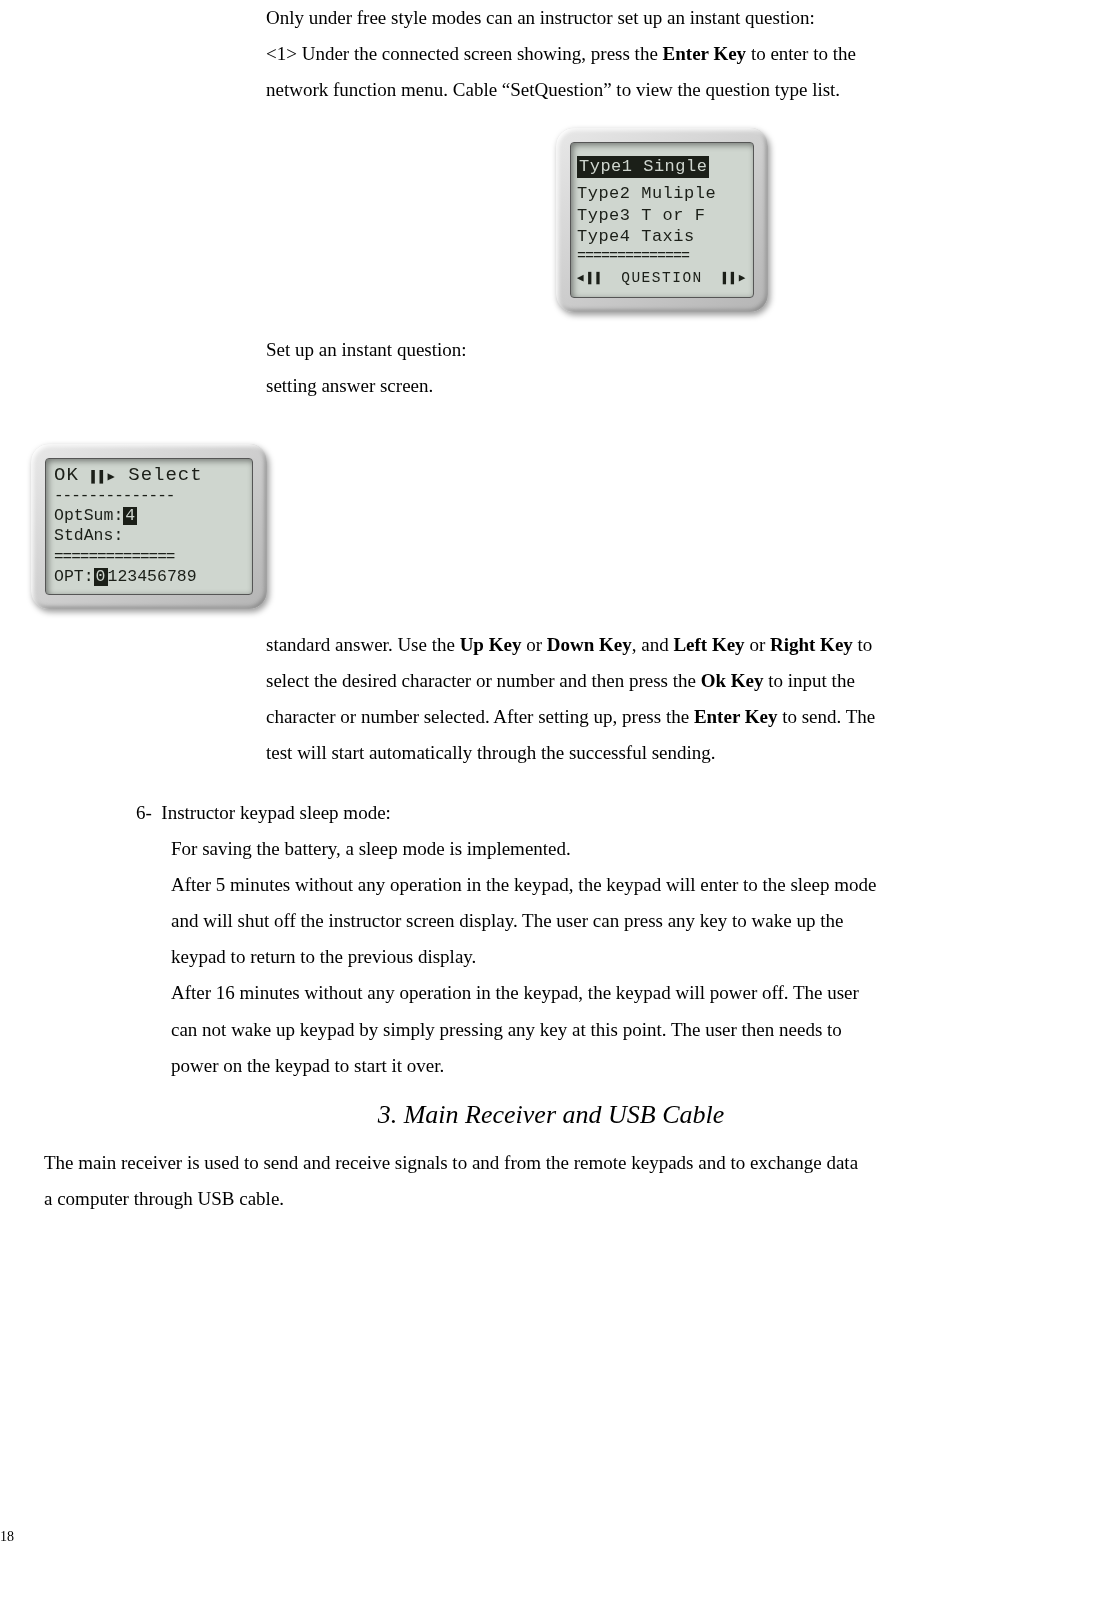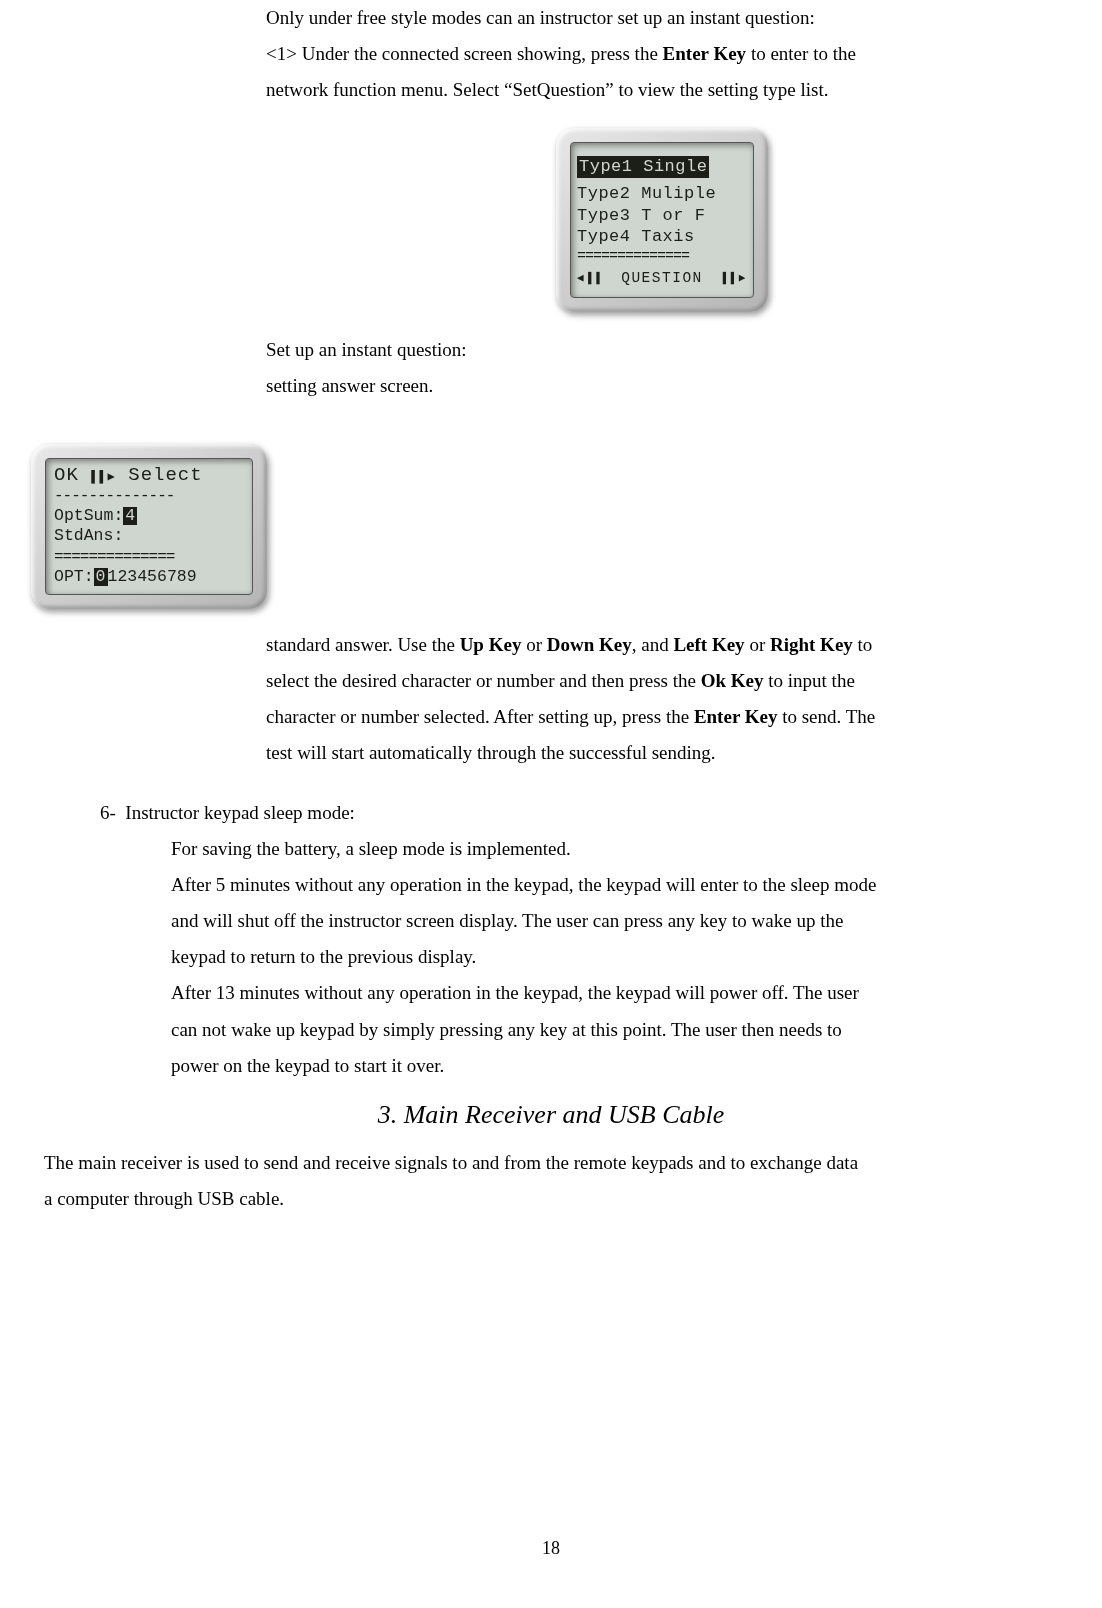--- a/index.html
+++ b/index.html
@@ -33,25 +33,24 @@
     text-align: center;
     margin-top: 6px;
     margin-bottom: 6px;
   }
   .full-width-para {
     margin-left: 8px;
     margin-right: 10px;
   }
   .page-number {
     position: absolute;
-    bottom: 10px;
+    bottom: 24px;
     left: 0;
     right: 0;
-    text-align: center;
-    font-size: 18px;
+    font-size: 14px;
   }
 
   
   .device1-wrap {
     margin-left: 520px;
     margin-top: 20px;
     margin-bottom: 20px;
   }
   .device-shell {
     display: inline-block;
@@ -139,34 +138,34 @@
     white-space: pre;
   }
   .box-digit {
     display: inline-block;
     background: #1b1f18;
     color: #cfd6cf;
     padding: 0 2px;
     line-height: 1.1;
   }
   .num-item {
-    margin-left: 64px;
+    margin-left: 100px;
   }
 </style>
 </head>
 <body>
 
 <div class="page">
 
   <div class="indent-block">
     <div>Only under free style modes can an instructor set up an instant question:</div>
     <div>
       <span>&lt;1&gt; Under the connected screen showing, press the </span><span class="bold">Enter Key</span><span> to enter to the</span>
     </div>
-    <div>network function menu. Select “SetQuestion” to view the setting type list.</div>
+    <div>network function menu. Cable “SetQuestion” to view the question type list.</div>
   </div>
 
   <div class="device1-wrap">
     <div class="device-shell">
       <div class="device-screen">
         <div><span class="lcd-line inverse">Type1 Single</span></div>
         <div class="lcd-line">Type2 Muliple</div>
         <div class="lcd-line">Type3 T or F</div>
         <div class="lcd-line">Type4 Taxis</div>
         <div class="lcd-sep">==============</div>
@@ -217,21 +216,21 @@
   <div style="height:24px;"></div>
 
   <div class="num-item">
     <span>6-</span>&nbsp;&nbsp;<span>Instructor keypad sleep mode:</span>
   </div>
   <div class="indent-block2">
     <div>For saving the battery, a sleep mode is implemented.</div>
     <div>After 5 minutes without any operation in the keypad, the keypad will enter to the sleep mode</div>
     <div>and will shut off the instructor screen display. The user can press any key to wake up the</div>
     <div>keypad to return to the previous display.</div>
-    <div>After 13 minutes without any operation in the keypad, the keypad will power off. The user</div>
+    <div>After 16 minutes without any operation in the keypad, the keypad will power off. The user</div>
     <div>can not wake up keypad by simply pressing any key at this point. The user then needs to</div>
     <div>power on the keypad to start it over.</div>
   </div>
 
   <div class="section-heading">3. Main Receiver and USB Cable</div>
 
   <div class="full-width-para">
     <div>The main receiver is used to send and receive signals to and from the remote keypads and to exchange data</div>
     <div>a computer through USB cable.</div>
   </div>

